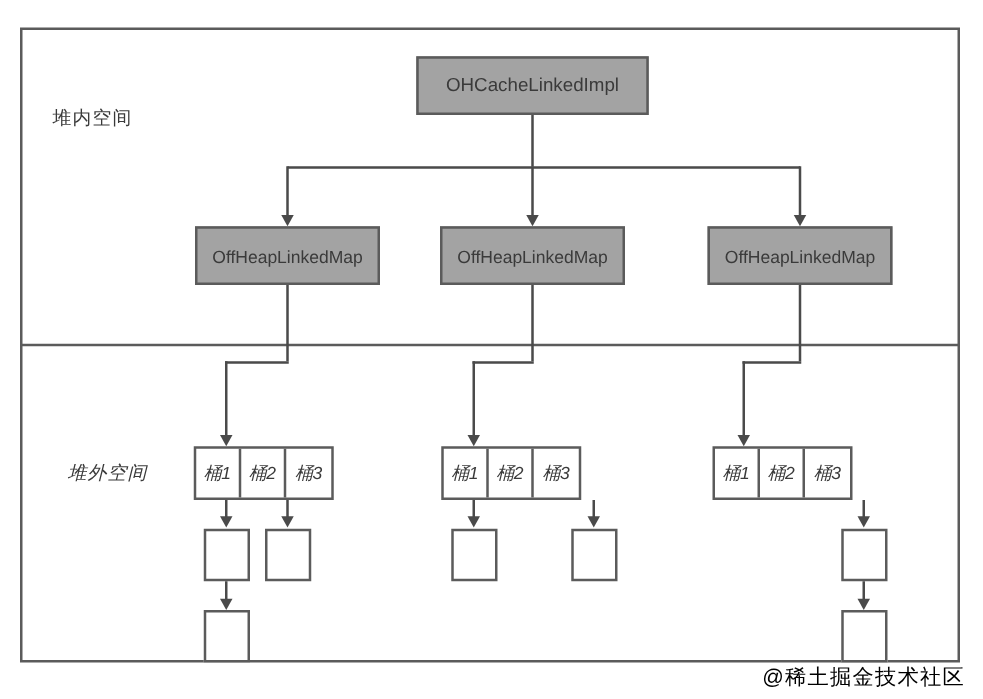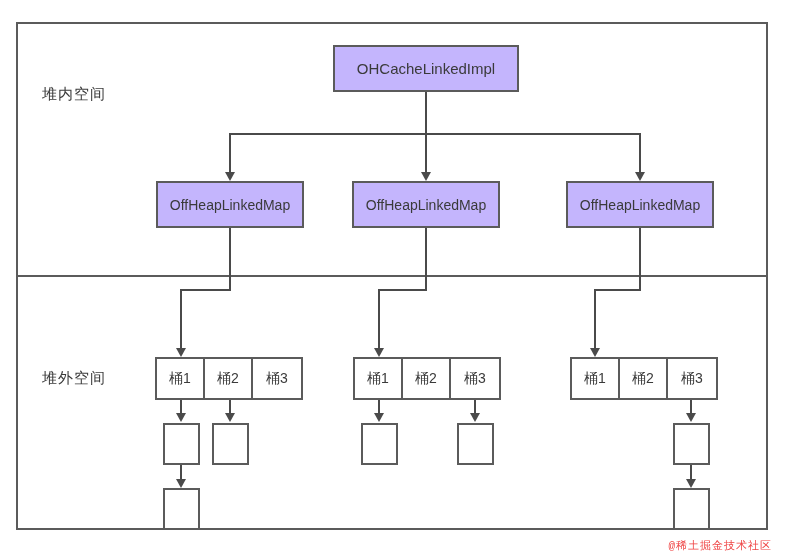--- a/index.html
+++ b/index.html
@@ -38,27 +38,27 @@
   
   .zone-label {
     position: absolute;
     font-size: 15px;
     color: #3a3a3a;
     letter-spacing: 1px;
     white-space: nowrap;
     text-align: center;
   }
   #zone-heap-label  { left: 42px; top: 85px; }
-  #zone-offheap-label { left: 42px; top: 369px; }
+  #zone-offheap-label { left: 54px; top: 369px; font-style: italic; }
   
   .node-box {
     position: absolute;
     box-sizing: border-box;
     border: 2px solid #5b5b5b;
-    background: #c4b5fd;
+    background: #a3a3a3;
     display: flex;
     align-items: center;
     justify-content: center;
     font-size: 14px;
     color: #3a3a3a;
     white-space: nowrap;
   }
   .root-box {
     left: 333px;
     top: 45px;
@@ -82,28 +82,29 @@
     height: 43px;
     display: flex;
     border: 2px solid #5b5b5b;
     box-sizing: border-box;
     background: #ffffff;
   }
   #bucket-group-0 { left: 155px; }
   #bucket-group-1 { left: 353px; }
   #bucket-group-2 { left: 570px; }
   .bucket-cell {
-    width: 48px;
+    width: 36px;
     display: flex;
     align-items: center;
     justify-content: center;
     font-size: 14px;
     color: #3a3a3a;
     border-right: 2px solid #5b5b5b;
     box-sizing: border-box;
+    font-style: italic;
   }
   .bucket-cell:last-child { border-right: none; }
   
   .entry-box {
     position: absolute;
     width: 37px;
     height: 42px;
     border: 2px solid #5b5b5b;
     box-sizing: border-box;
     background: #ffffff;
@@ -125,25 +126,24 @@
     height: 0;
     border-left: 5px solid transparent;
     border-right: 5px solid transparent;
     border-top: 9px solid #4a4a4a;
   }
   
   #watermark {
     position: absolute;
     right: 14px;
     bottom: 6px;
-    font-size: 11px;
-    color: #ef4444;
+    font-size: 17px;
+    color: #000000;
     letter-spacing: 1px;
     white-space: nowrap;
-    font-family: Liberation Mono, monospace;
   }
 </style>
 </head>
 <body>
 
 <div id="canvas">
 
   <div class="frame"></div>
   <div class="divider"></div>
 

